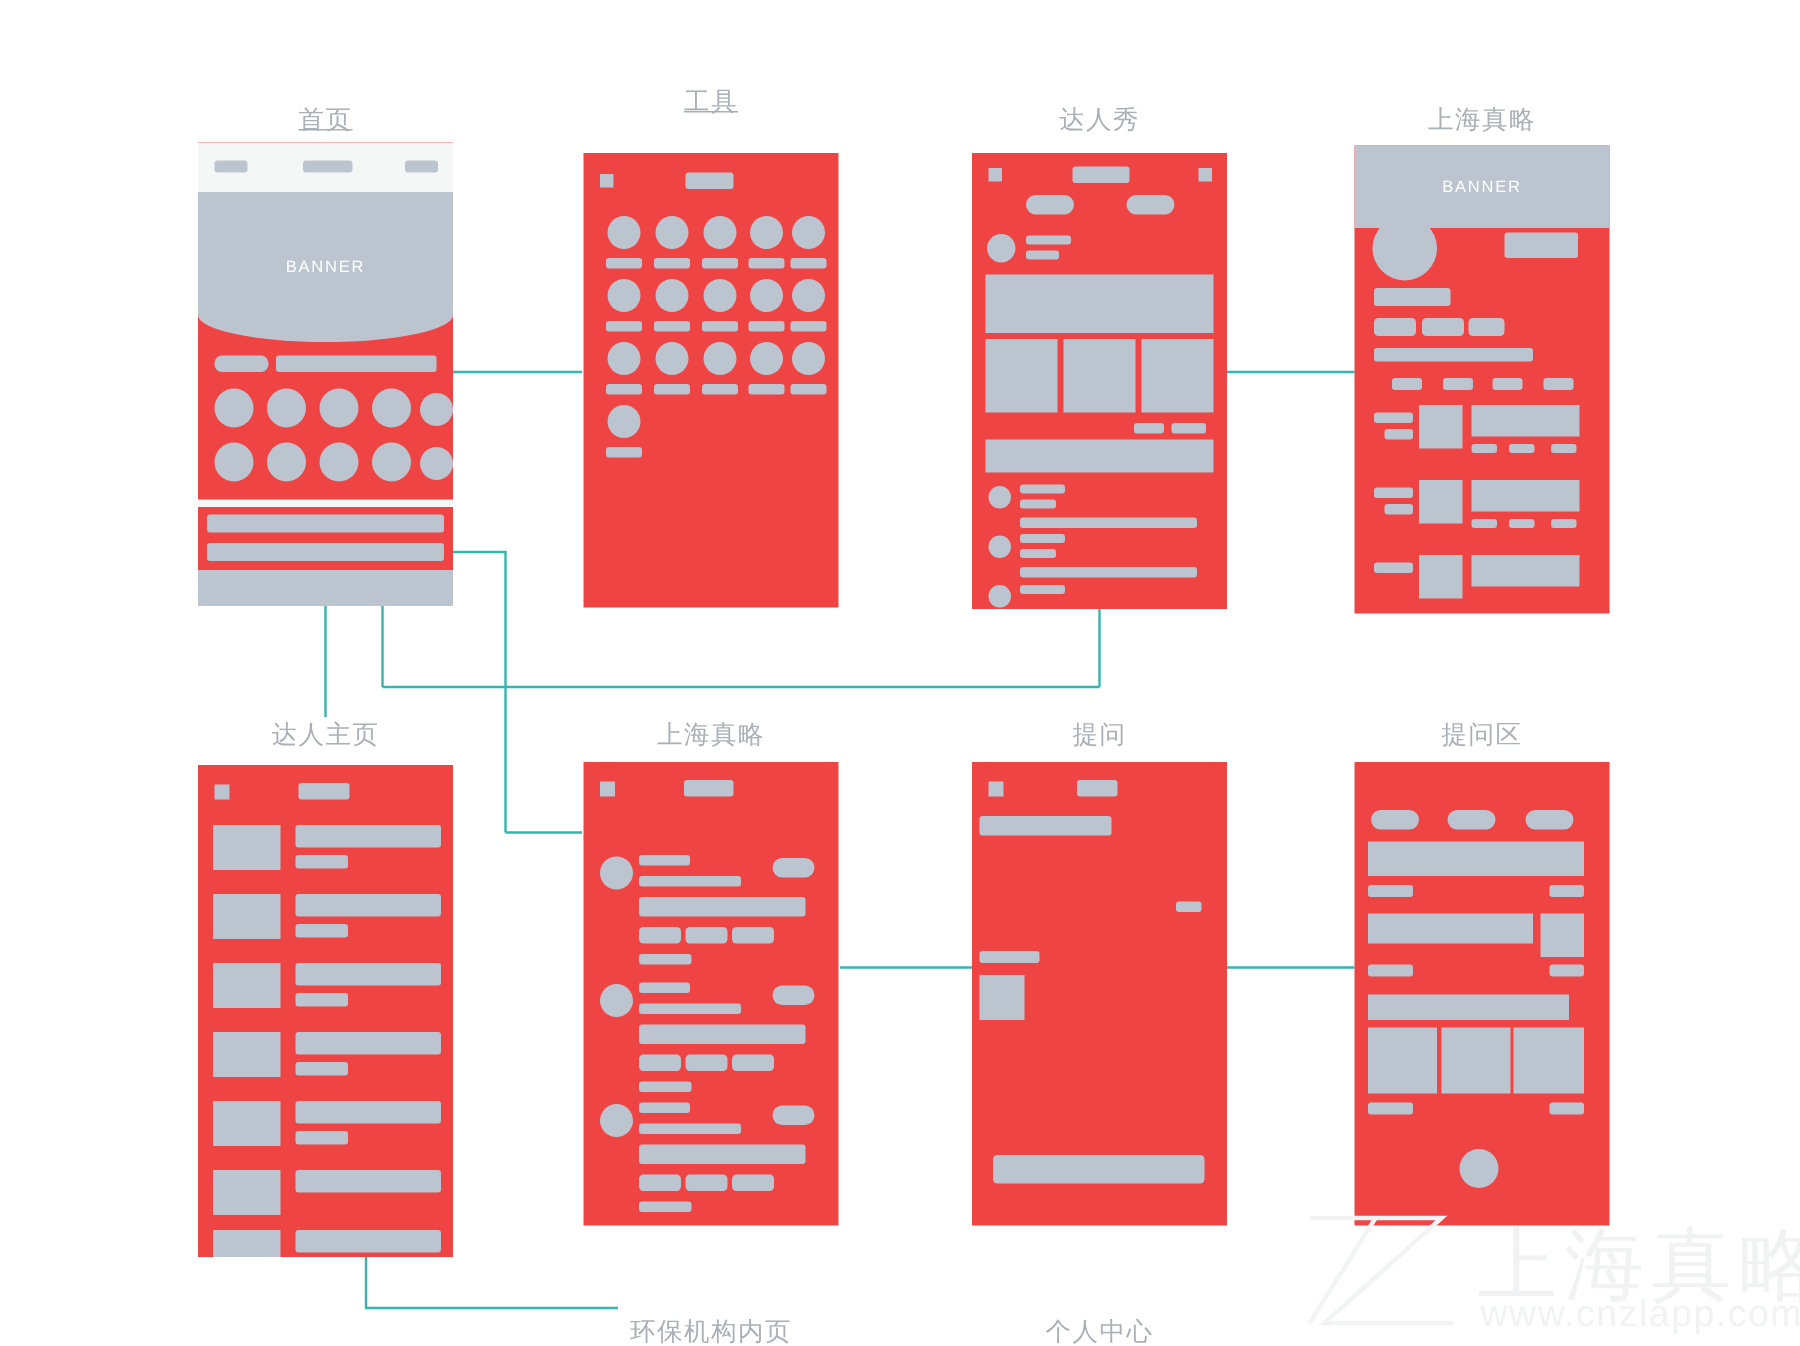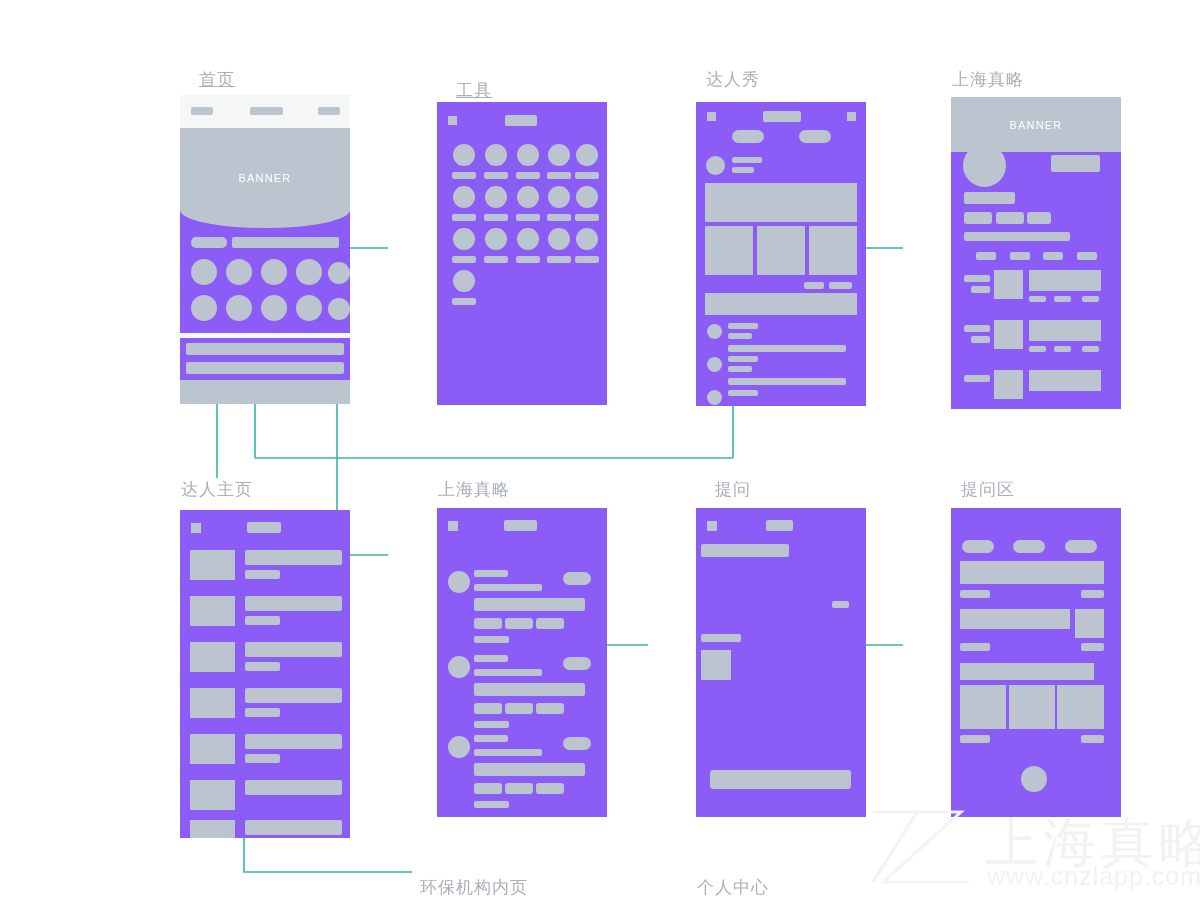--- a/index.html
+++ b/index.html
@@ -11,23 +11,22 @@
     position:relative;
   }
   .canvas{position:relative;width:1200px;height:897px;}
 
   
   .wires{position:absolute;left:0;top:0;width:1200px;height:897px;pointer-events:none;}
 
   
   .screen{
     position:absolute;
-    background:#8b5cf6;
+    background:#ef4444;
     overflow:hidden;
-    margin-left:48px;
   }
   .scr-title{
     position:absolute;
     text-align:center;
     color:#a9b0b6;
     font-size:17px;
     letter-spacing:1px;
     white-space:nowrap;
   }
   
@@ -112,21 +111,21 @@
     <div class="b circ" style="left:148px;top:203px;width:22px;height:22px;"></div>
 
     <div class="barwhite" style="left:0;top:238px;width:170px;height:5px;"></div>
 
     <div class="b r2" style="left:6px;top:248px;width:158px;height:12px;"></div>
     <div class="b r2" style="left:6px;top:267px;width:158px;height:12px;"></div>
 
     <div class="b" style="left:0;top:285px;width:170px;height:24px;"></div>
   </div>
 
-  <div class="scr-title" style="left:389px;top:79px;width:170px;text-decoration:underline;">工具</div>
+  <div class="scr-title" style="left:389px;top:56px;width:170px;text-decoration:underline;">工具</div>
   <div class="screen" style="left:389px;top:102px;width:170px;height:303px;">
     <div class="b" style="left:11px;top:14px;width:9px;height:9px;"></div>
     <div class="b r2" style="left:68px;top:13px;width:32px;height:11px;"></div>
 
     <div class="b circ" style="left:16px;top:42px;width:22px;height:22px;"></div>
     <div class="b r2" style="left:15px;top:70px;width:24px;height:7px;"></div>
     <div class="b circ" style="left:48px;top:42px;width:22px;height:22px;"></div>
     <div class="b r2" style="left:47px;top:70px;width:24px;height:7px;"></div>
     <div class="b circ" style="left:80px;top:42px;width:22px;height:22px;"></div>
     <div class="b r2" style="left:79px;top:70px;width:24px;height:7px;"></div>

